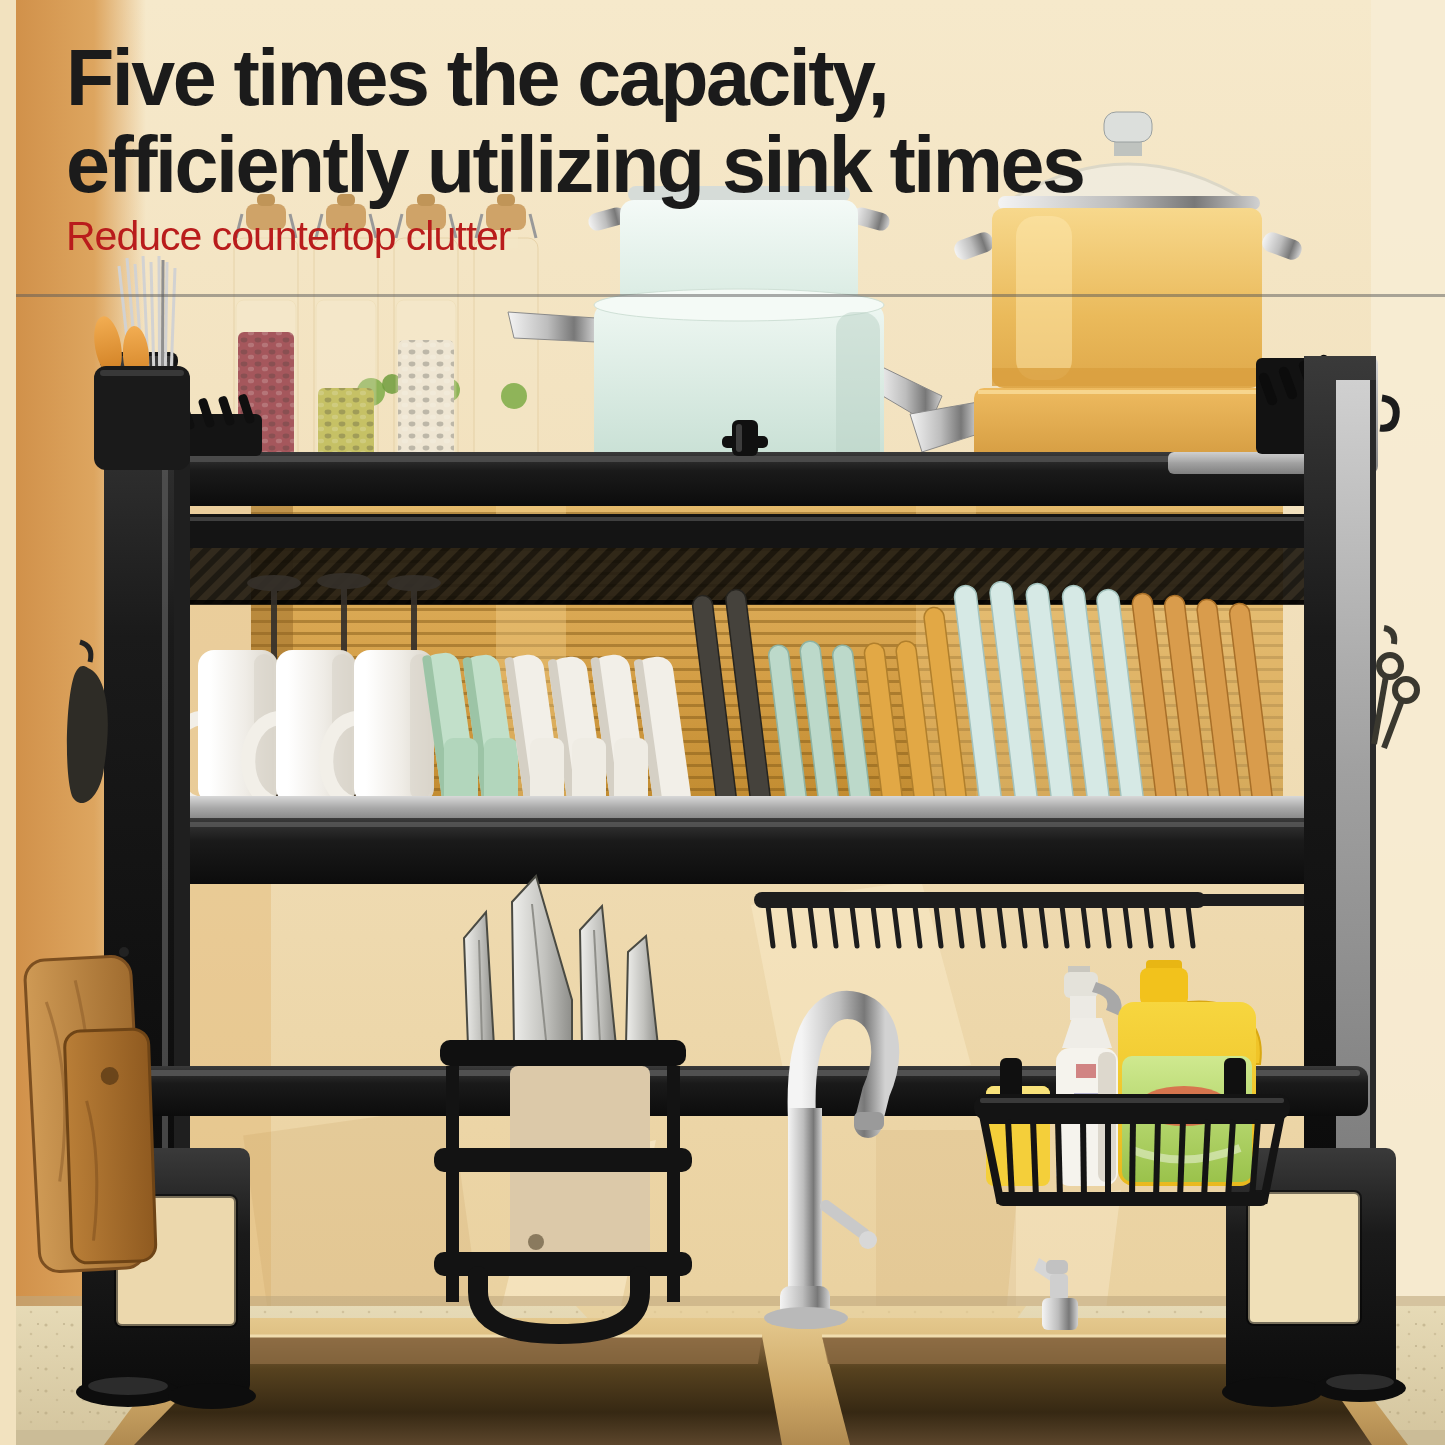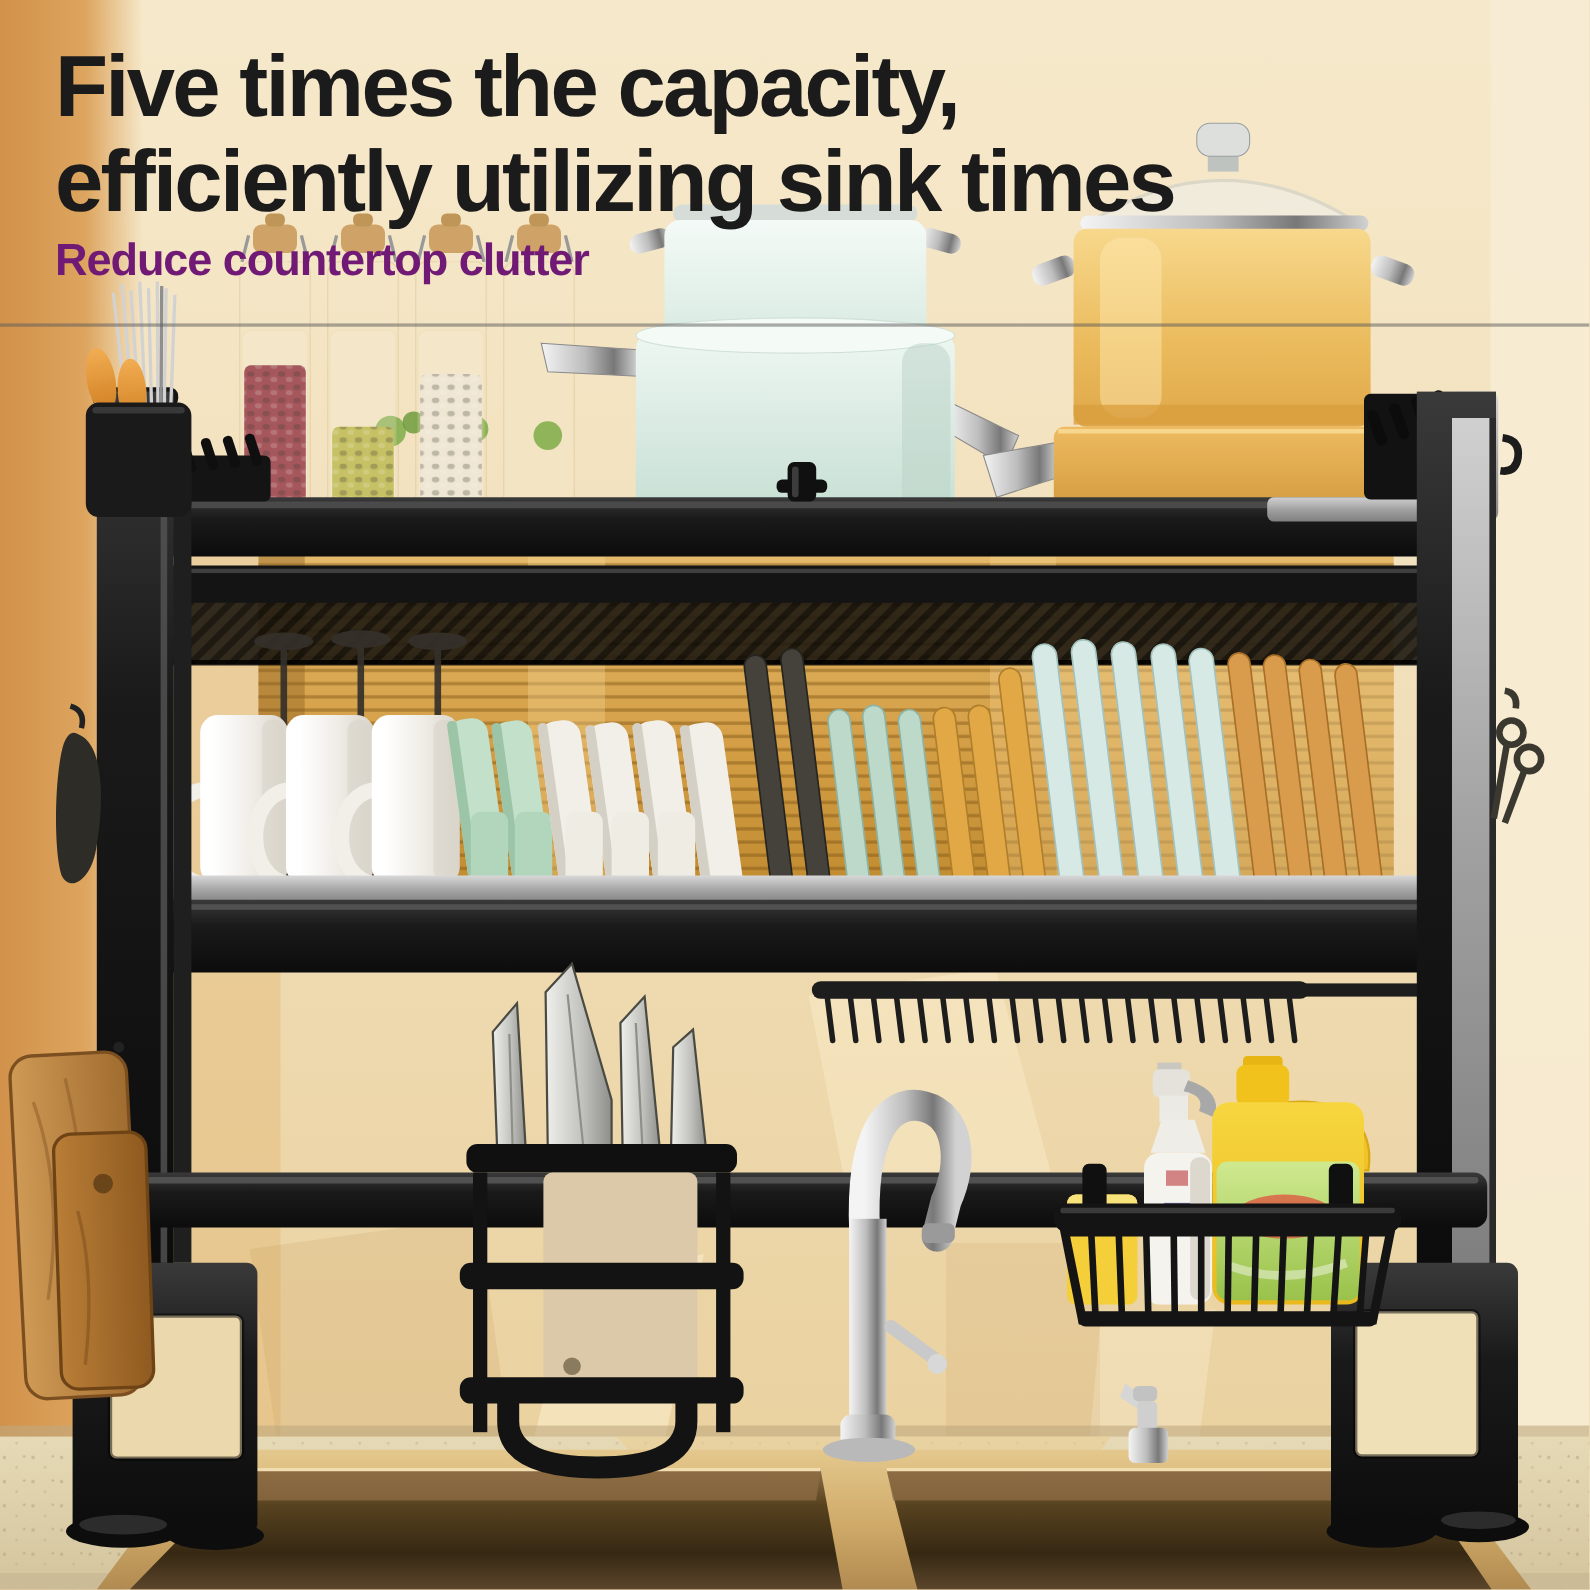--- a/index.html
+++ b/index.html
@@ -1,21 +1,21 @@
 <!DOCTYPE html>
 <html><head>
 <meta charset="utf-8">
 <style>
   html,body{margin:0;padding:0;width:1445px;height:1445px;overflow:hidden;background:#f2e2bf;}
-  #stage{position:relative;width:1176px;height:1445px;font-family:"Liberation Sans",sans-serif;}
+  #stage{position:relative;width:1176px;height:1445px;font-family:"Liberation Sans",sans-serif;margin-left:16px;}
   #scene{position:absolute;left:0;top:0;}
   .headline{position:absolute;left:50px;top:34px;margin:0;color:#1b1b1b;
     font-size:79px;line-height:87px;font-weight:700;letter-spacing:-2.5px;white-space:nowrap;}
-  .subtitle{position:absolute;left:50px;top:212px;margin:0;color:#701a75;
-    font-size:41px;line-height:48px;font-weight:700;letter-spacing:-1px;white-space:nowrap;}
+  .subtitle{position:absolute;left:50px;top:212px;margin:0;color:#b91c1c;
+    font-size:41px;line-height:48px;font-weight:400;letter-spacing:-1px;white-space:nowrap;}
 </style>
 </head>
 <body>
 
 <div id="stage">
 
 <svg id="scene" width="1445" height="1445" viewBox="0 0 1445 1445" xmlns="http://www.w3.org/2000/svg">
 <defs>
   <linearGradient id="wallG" x1="0" y1="0" x2="0" y2="1">
     <stop offset="0" stop-color="#f6e9cb"></stop>

